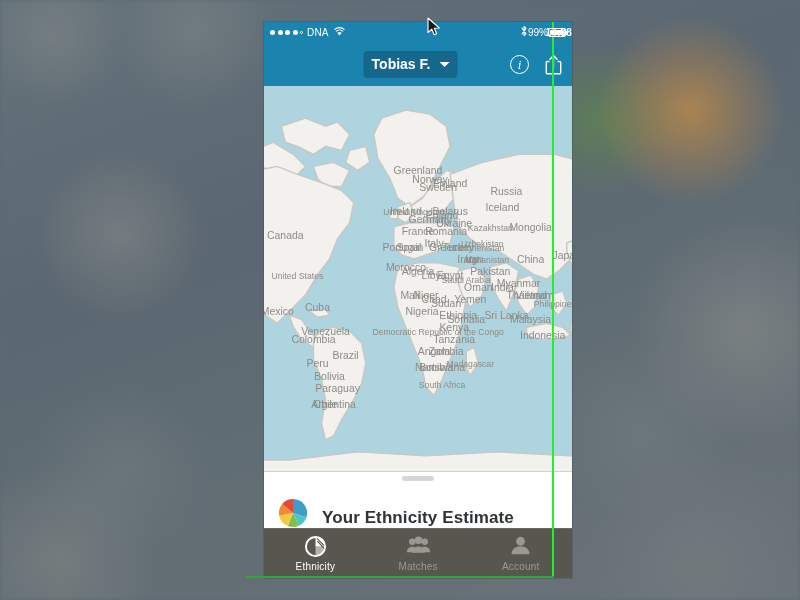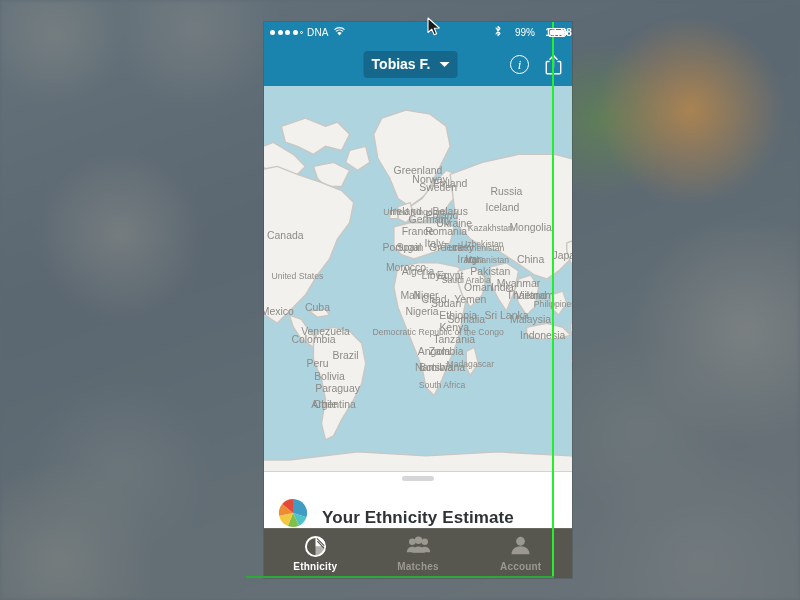--- a/index.html
+++ b/index.html
@@ -65,21 +65,21 @@
   .dots { display: flex; gap: 2.5px; align-items: center; }
   .dot { width: 5px; height: 5px; border-radius: 50%; background: #fff; }
   .dot.empty { background: transparent; border: 1px solid #fff; width: 3px; height: 3px; }
   .carrier { font-size: 10px; letter-spacing: .2px; }
   .wifi { margin-left: 1px; }
   .sb-center {
     position: absolute; left: 0; right: 0; text-align: right;
     font-size: 10px; font-weight: bold; letter-spacing: .2px;
   }
   .sb-right {
-    margin-left: auto; display: flex; align-items: center; gap: 13px;
+    margin-left: auto; display: flex; align-items: center; gap: 0;
     position: relative; z-index: 2;
   }
   .batt-pct { font-size: 10px; }
   .batt {
     width: 18px; height: 9px; border: 1px solid #fff; border-radius: 2px;
     position: relative; display: inline-block;
   }
   .batt::after {
     content: ""; position: absolute; right: -3px; top: 2.5px;
     width: 2px; height: 4px; background: #fff; border-radius: 0 1px 1px 0;
@@ -165,21 +165,21 @@
   }
   .tab {
     flex: 1 1 0;
     display: flex; flex-direction: column;
     align-items: center; justify-content: center;
     gap: 3px;
     cursor: pointer;
     color: #9a988f;
   }
   .tab.active { color: #ffffff; }
-  .tab-label { font-size: 10px; font-weight: bold; letter-spacing: .2px; }
+  .tab-label { font-size: 10px; font-weight: normal; letter-spacing: .2px; }
   .tab svg { display: block; }
 
   
   #cursor {
     position: absolute; left: 427px; top: 17px;
     width: 16px; height: 20px;
     pointer-events: none;
   }
 </style>
 </head>

